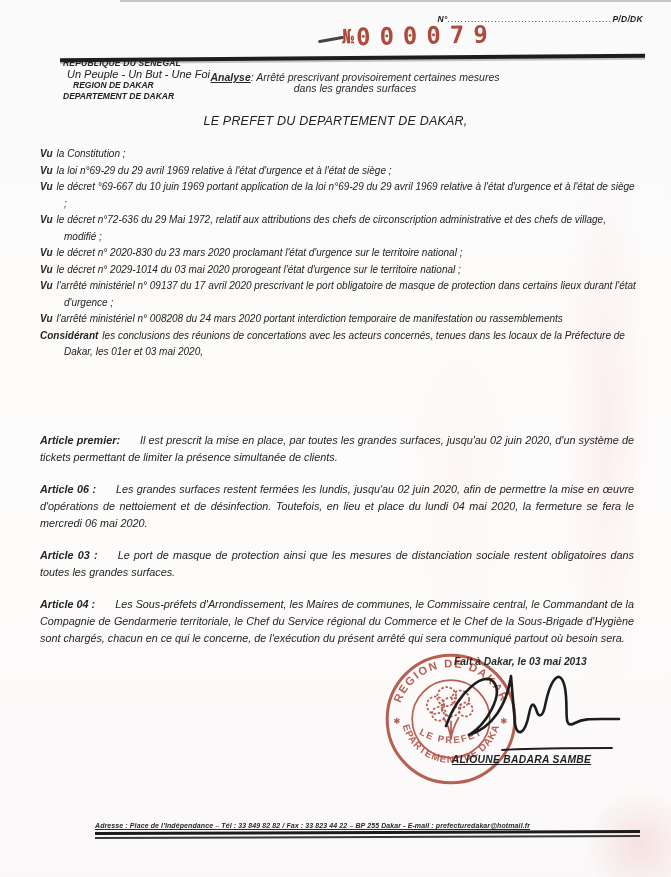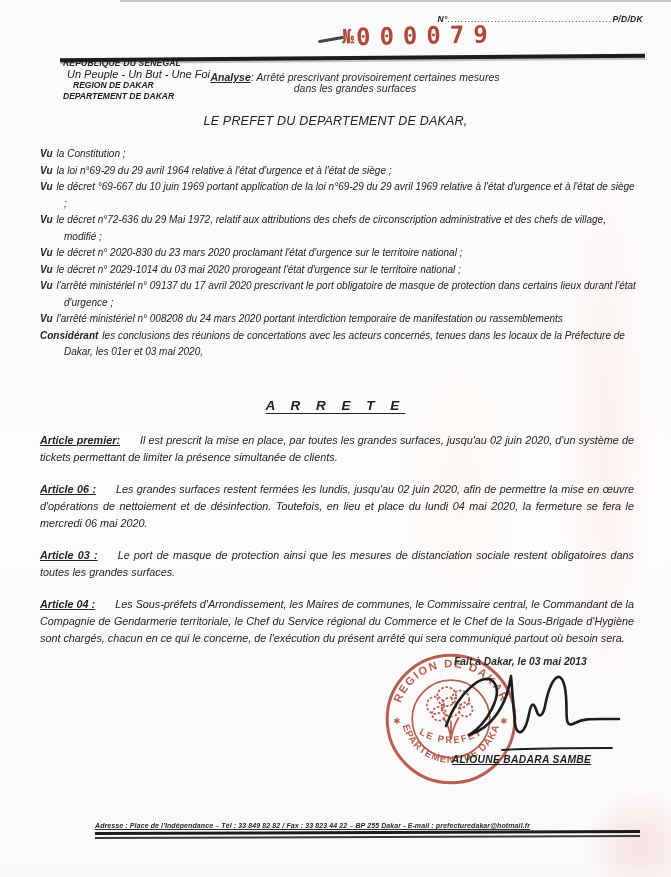--- a/index.html
+++ b/index.html
@@ -55,21 +55,21 @@
   .visa .lead{font-weight:bold;margin-right:4px;}
 
   .arrete{position:absolute;left:0;top:398px;width:671px;text-align:center;
     font-size:13.5px;font-weight:bold;font-style:italic;letter-spacing:6px;}
   .arrete span{text-decoration:underline;text-underline-offset:3px;}
 
   
   .articles{position:absolute;left:40px;top:432px;width:594px;
     font-style:italic;font-size:10.8px;line-height:17px;color:#242424;text-align:justify;}
   .article{margin-bottom:15px;}
-  .article .art-label{font-weight:bold;text-decoration:underline;margin-right:20px;}
+  .article .art-label{font-weight:bold;margin-right:20px;}
 
   
   .sig-block{position:absolute;left:382px;top:648px;width:250px;height:150px;}
   .seal{position:absolute;left:0;top:2px;width:138px;height:138px;opacity:.88;}
   .place-date{position:absolute;left:72px;top:8px;width:180px;
     font-style:italic;font-weight:bold;font-size:10.3px;color:#2a2a2a;}
   .signature-svg{position:absolute;left:58px;top:14px;width:185px;height:112px;}
   .signatory{position:absolute;left:52px;top:106px;width:175px;text-align:center;
     font-style:italic;font-weight:bold;font-size:10.3px;
     text-decoration:underline;letter-spacing:.3px;color:#1e1e1e;}
@@ -103,31 +103,30 @@
   <div class="stamp-number"><span class="stamp-no-sign">№</span><span class="stamp-digits">000079</span></div>
 
   <div class="head-rule"></div>
 
   <div class="analyse"><span class="lbl">Analyse</span><span>: Arrêté prescrivant provisoirement certaines mesures dans les grandes surfaces</span></div>
 
   <div class="doc-title">LE PREFET DU DEPARTEMENT DE DAKAR,</div>
 
   <div class="visas">
     <div class="visa"><span class="lead">Vu</span><span>la Constitution ;</span></div>
-    <div class="visa"><span class="lead">Vu</span><span>la loi n°69-29 du 29 avril 1964 relative à l'état d'urgence et à l'état de siège ;</span></div>
+    <div class="visa"><span class="lead">Vu</span><span>la loi n°69-29 du 29 avril 1969 relative à l'état d'urgence et à l'état de siège ;</span></div>
     <div class="visa"><span class="lead">Vu</span><span>le décret °69-667 du 10 juin 1969 portant application de la loi n°69-29 du 29 avril 1969 relative à l'état d'urgence et à l'état de siège ;</span></div>
     <div class="visa"><span class="lead">Vu</span><span>le décret n°72-636 du 29 Mai 1972, relatif aux attributions des chefs de circonscription administrative et des chefs de village, modifié ;</span></div>
     <div class="visa"><span class="lead">Vu</span><span>le décret n° 2020-830 du 23 mars 2020 proclamant l'état d'urgence sur le territoire national ;</span></div>
     <div class="visa"><span class="lead">Vu</span><span>le décret n° 2029-1014 du 03 mai 2020 prorogeant l'état d'urgence sur le territoire national ;</span></div>
     <div class="visa"><span class="lead">Vu</span><span>l'arrêté ministériel n° 09137 du 17 avril 2020 prescrivant le port obligatoire de masque de protection dans certains lieux durant l'état d'urgence ;</span></div>
     <div class="visa"><span class="lead">Vu</span><span>l'arrêté ministériel n° 008208 du 24 mars 2020 portant interdiction temporaire de manifestation ou rassemblements</span></div>
     <div class="visa"><span class="lead">Considérant</span><span>les conclusions des réunions de concertations avec les acteurs concernés, tenues dans les locaux de la Préfecture de Dakar, les 01er et 03 mai 2020,</span></div>
   </div>
 
-  <div class="arrete"><span>A R R E T E</span></div>
 
   <div class="articles">
     <div class="article"><span class="art-label">Article premier:</span><span>Il est prescrit la mise en place, par toutes les grandes surfaces, jusqu'au 02 juin 2020, d'un système de tickets permettant de limiter la présence simultanée de clients.</span></div>
     <div class="article"><span class="art-label">Article 06 :</span><span>Les grandes surfaces restent fermées les lundis, jusqu'au 02 juin 2020, afin de permettre la mise en œuvre d'opérations de nettoiement et de désinfection. Toutefois, en lieu et place du lundi 04 mai 2020, la fermeture se fera le mercredi 06 mai 2020.</span></div>
     <div class="article"><span class="art-label">Article 03 :</span><span>Le port de masque de protection ainsi que les mesures de distanciation sociale restent obligatoires dans toutes les grandes surfaces.</span></div>
     <div class="article"><span class="art-label">Article 04 :</span><span>Les Sous-préfets d'Arrondissement, les Maires de communes, le Commissaire central, le Commandant de la Compagnie de Gendarmerie territoriale, le Chef du Service régional du Commerce et le Chef de la Sous-Brigade d'Hygiène sont chargés, chacun en ce qui le concerne, de l'exécution du présent arrêté qui sera communiqué partout où besoin sera.</span></div>
   </div>
 
   <div class="sig-block">
     <svg class="seal" viewBox="0 0 160 160">

